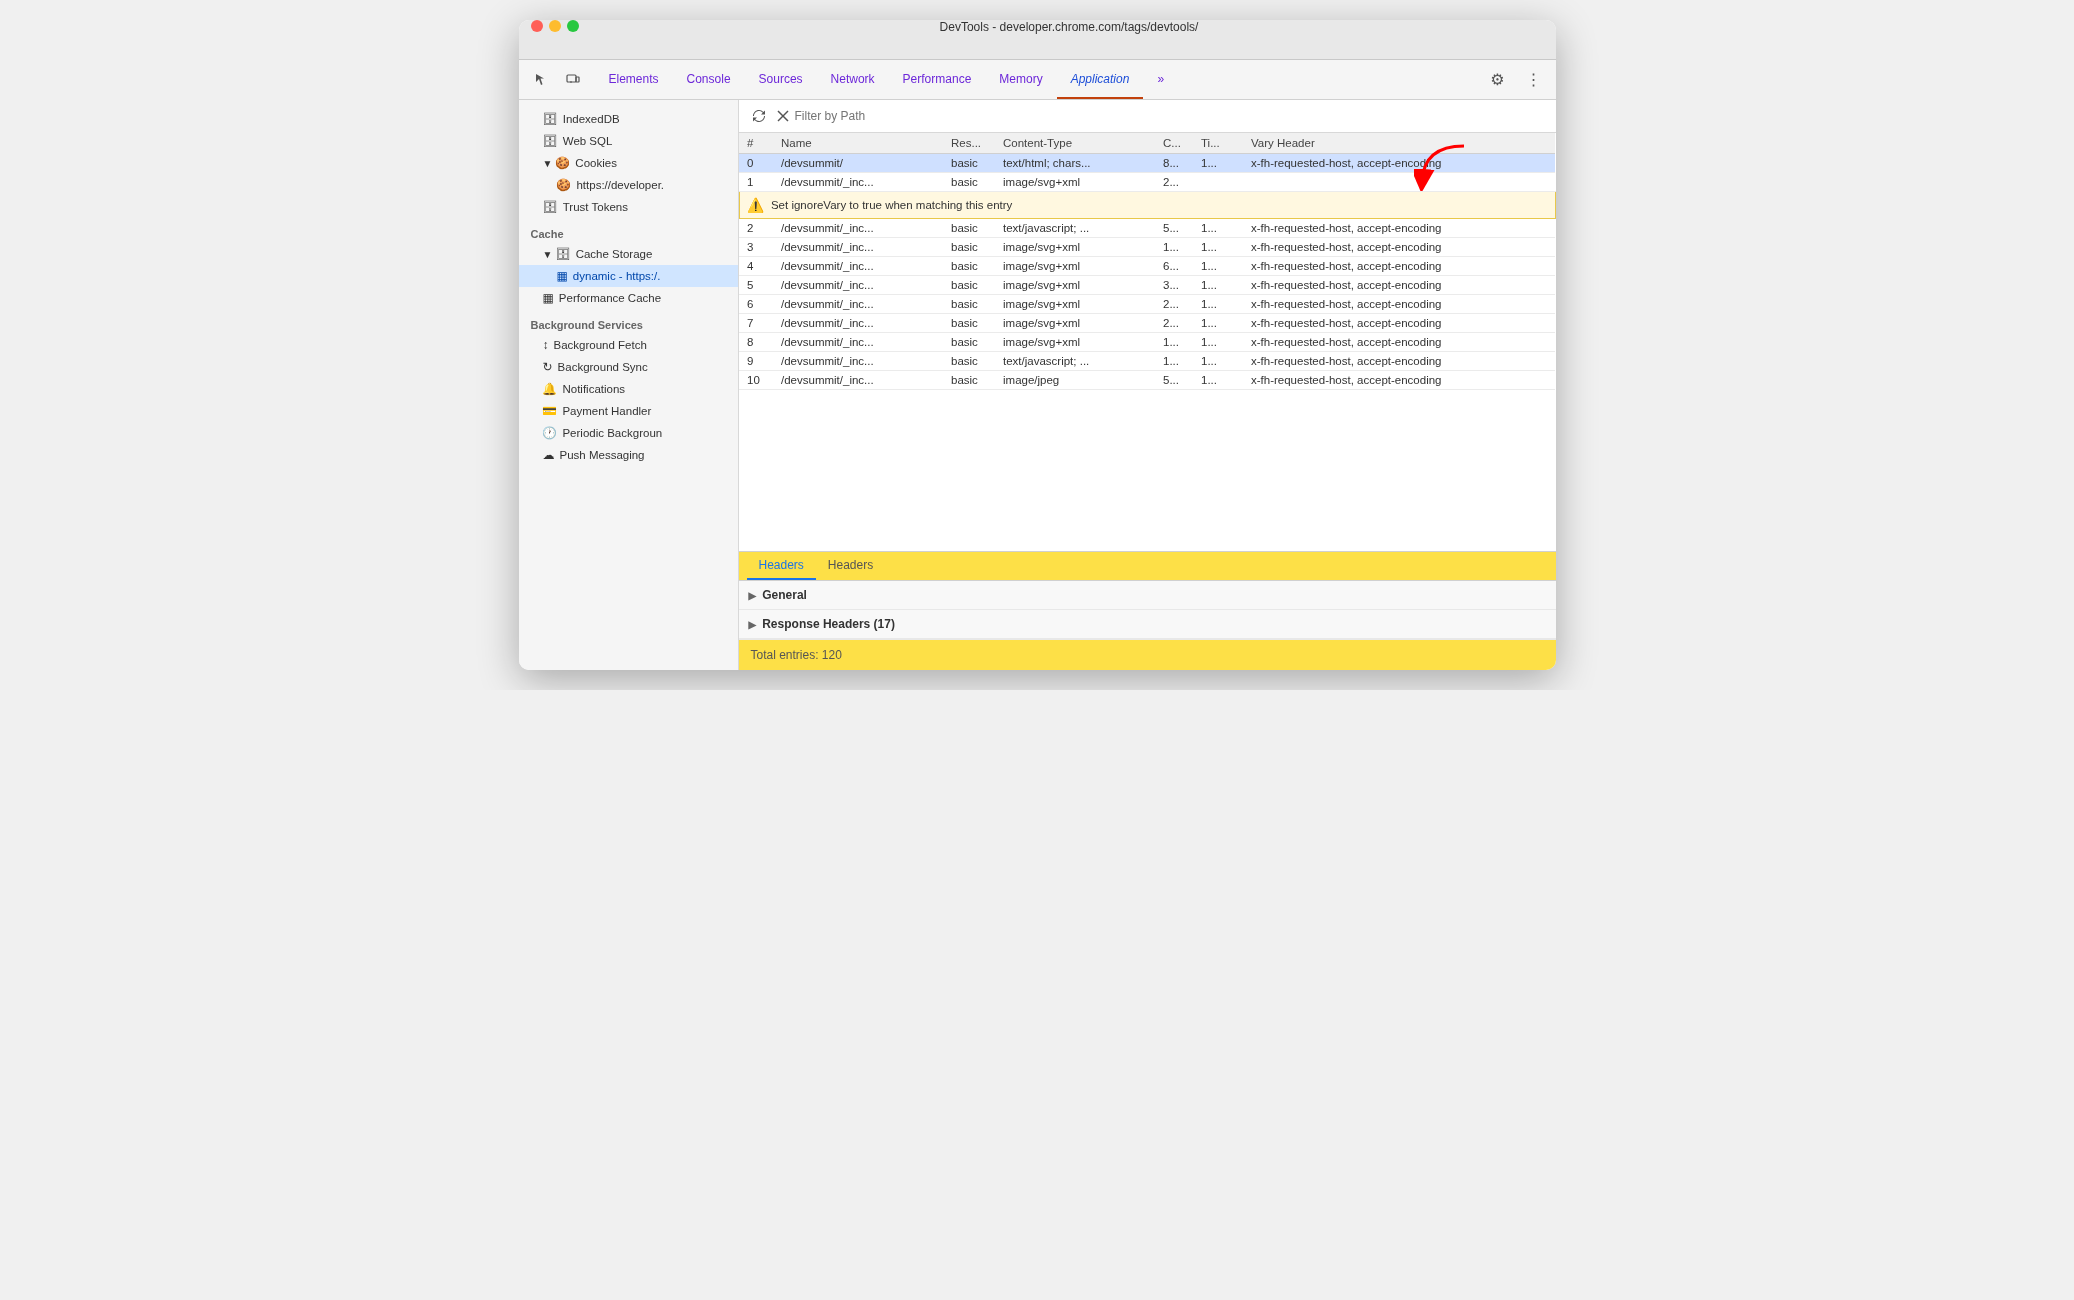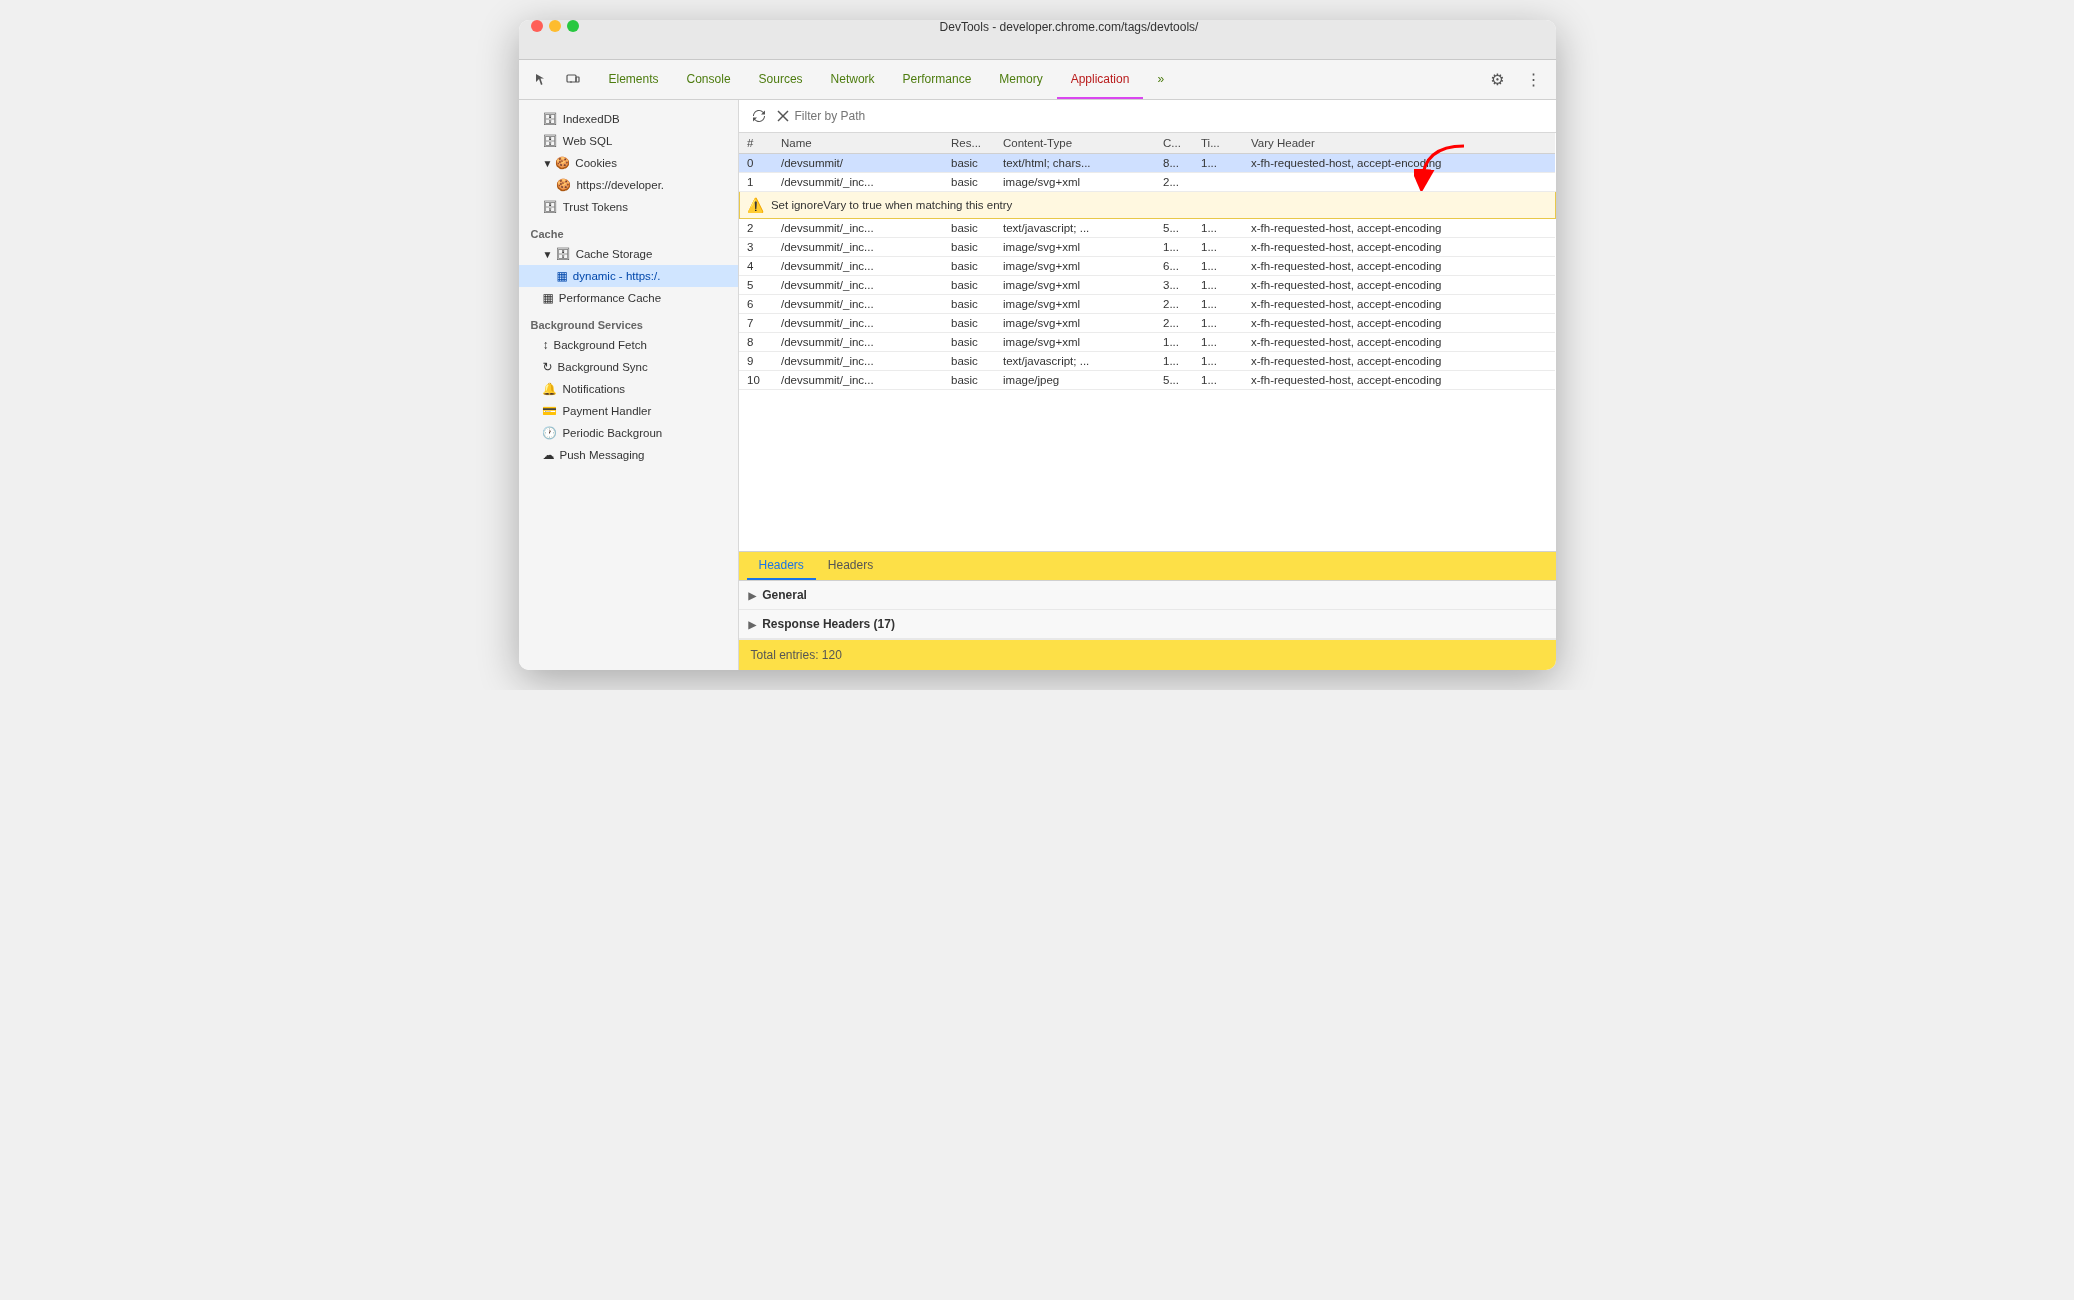--- a/index.html
+++ b/index.html
@@ -78,28 +78,29 @@
     .toolbar-tabs {
       display: flex;
       align-items: stretch;
       flex: 1;
     }
     .tab {
       padding: 0 14px;
       display: flex;
       align-items: center;
       font-size: 12px;
-      color: #4d7c0f;
+      color: #6d28d9;
       cursor: pointer;
       border-bottom: 2px solid transparent;
       white-space: nowrap;
     }
     .tab.active {
-      color: #b91c1c;
-      border-bottom: 2px solid #d946ef;
+      color: #1d4ed8;
+      border-bottom: 2px solid #c2410c;
+      font-style: italic;
     }
     .toolbar-right {
       display: flex;
       align-items: center;
       gap: 8px;
       margin-left: 8px;
     }
     .toolbar-right-icon {
       width: 28px;
       height: 28px;

